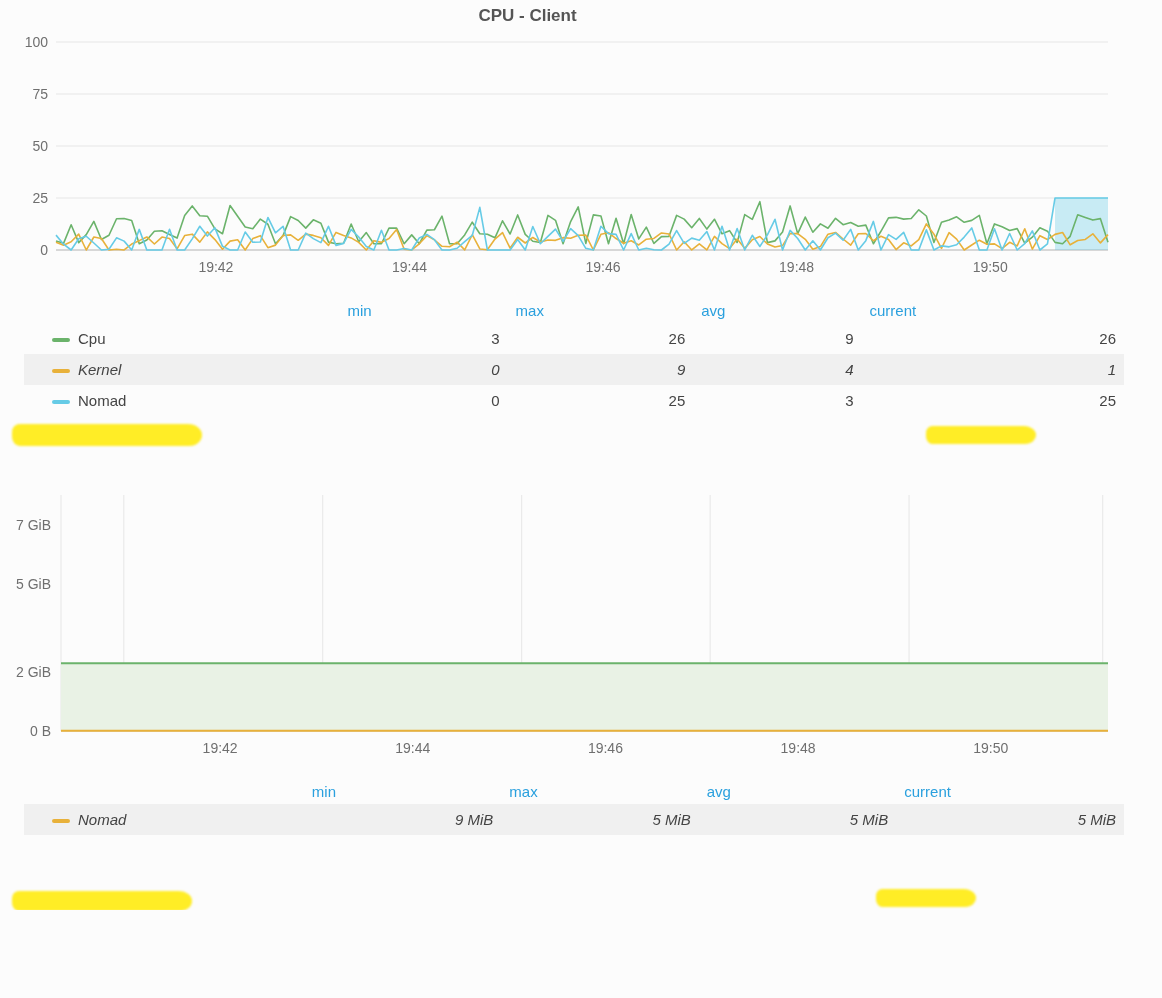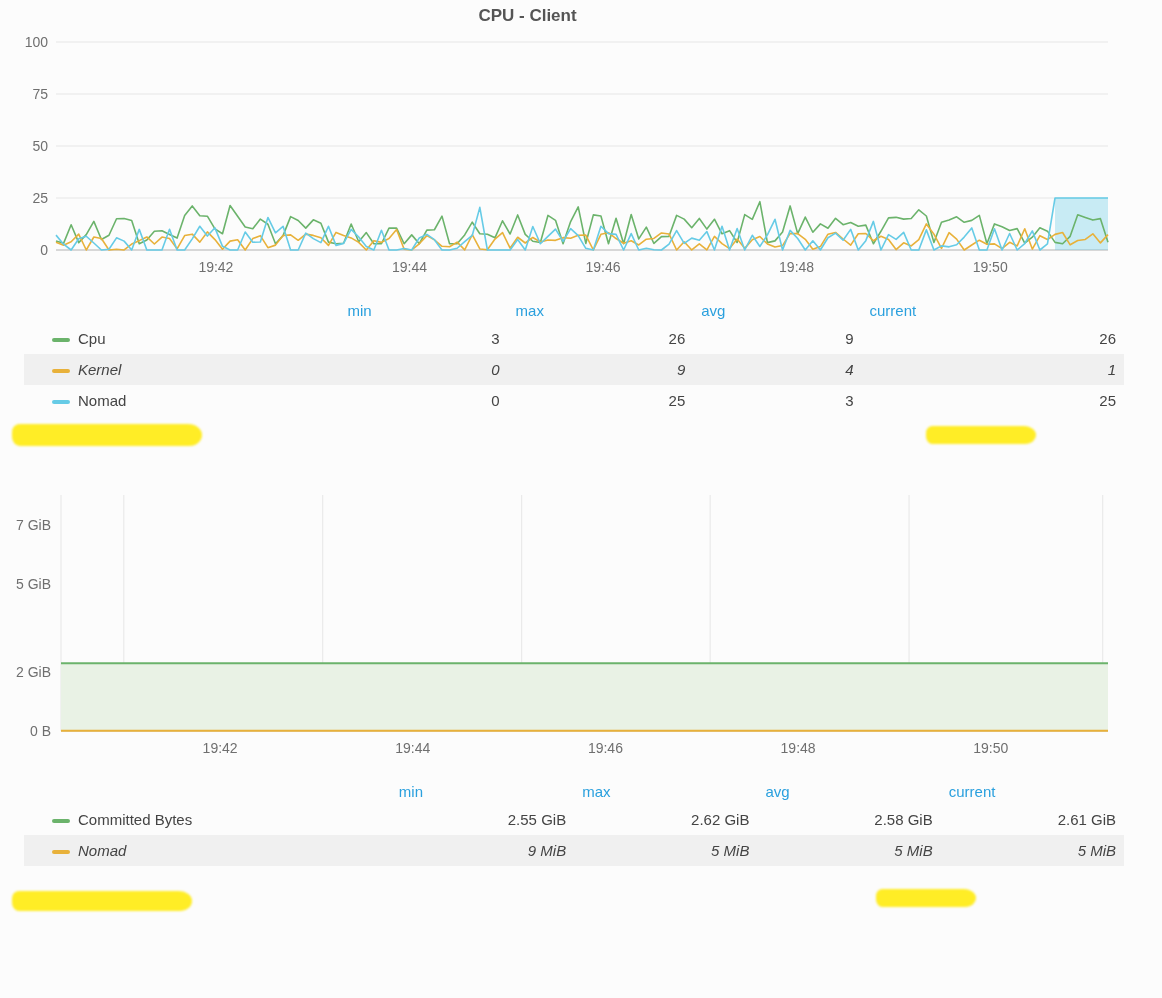--- a/index.html
+++ b/index.html
@@ -180,28 +180,20 @@
       <tr>
         <th style="width:30px"></th>
         <th style="text-align:left"></th>
         <th>min</th>
         <th>max</th>
         <th>avg</th>
         <th>current</th>
       </tr>
     </thead>
     <tbody id="mem-legend-body">
-          <tr>
-            <td class="swatch"><span class="swatch-mark" style="background:#6bb36b"></span></td>
-            <td class="name">Committed Bytes</td>
-            <td>2.55 GiB</td>
-            <td>2.62 GiB</td>
-            <td>2.58 GiB</td>
-            <td>2.61 GiB</td>
-          </tr>
           <tr class="alt">
             <td class="swatch"><span class="swatch-mark" style="background:#e8b13a"></span></td>
             <td class="name">Nomad</td>
             <td>9 MiB</td>
             <td>5 MiB</td>
             <td>5 MiB</td>
             <td>5 MiB</td>
           </tr>
         </tbody>
   </table>

